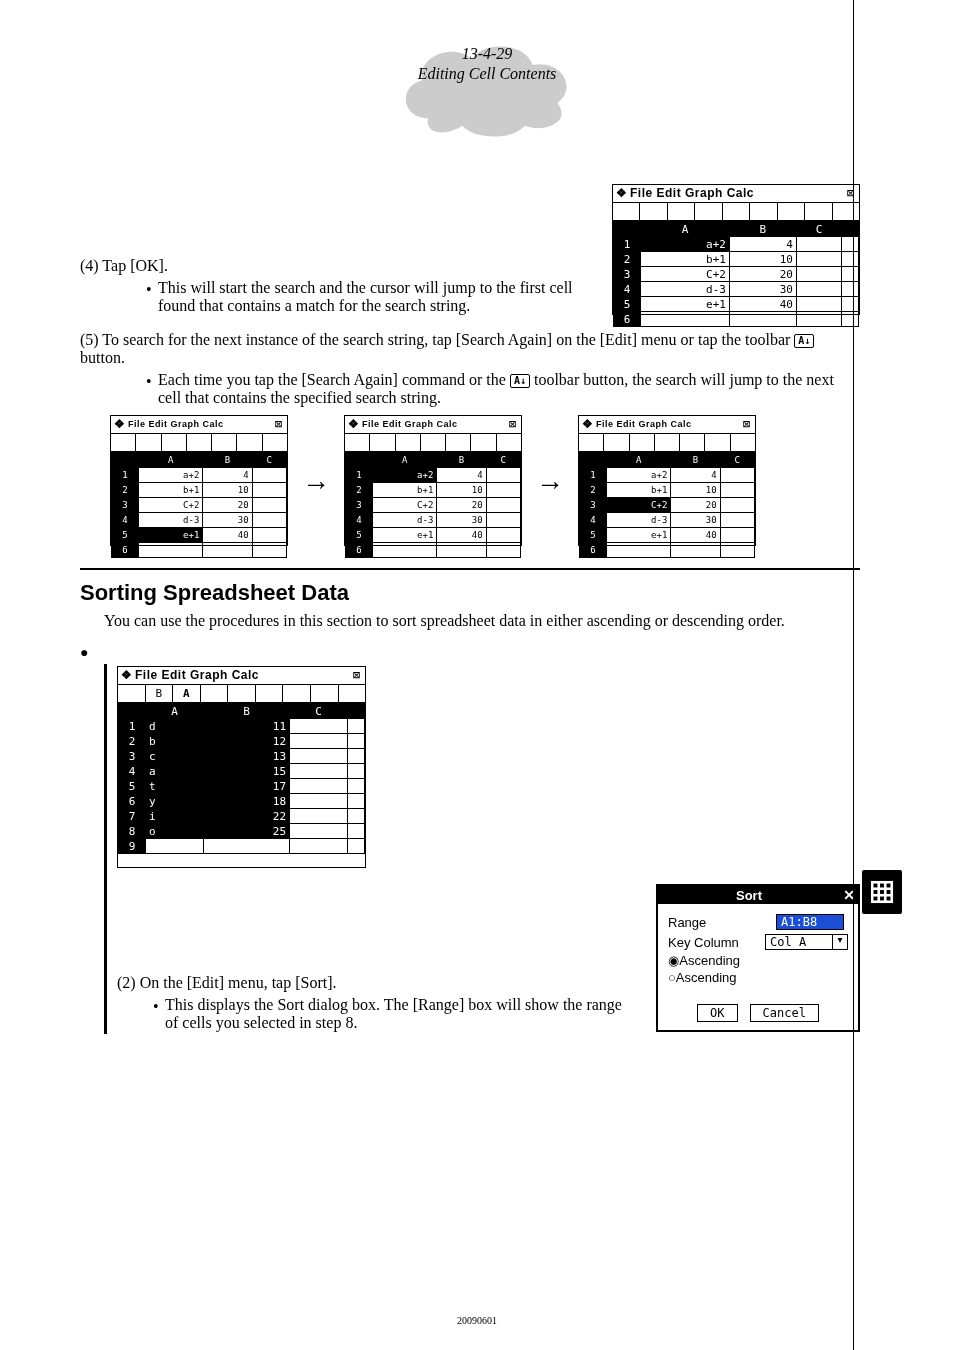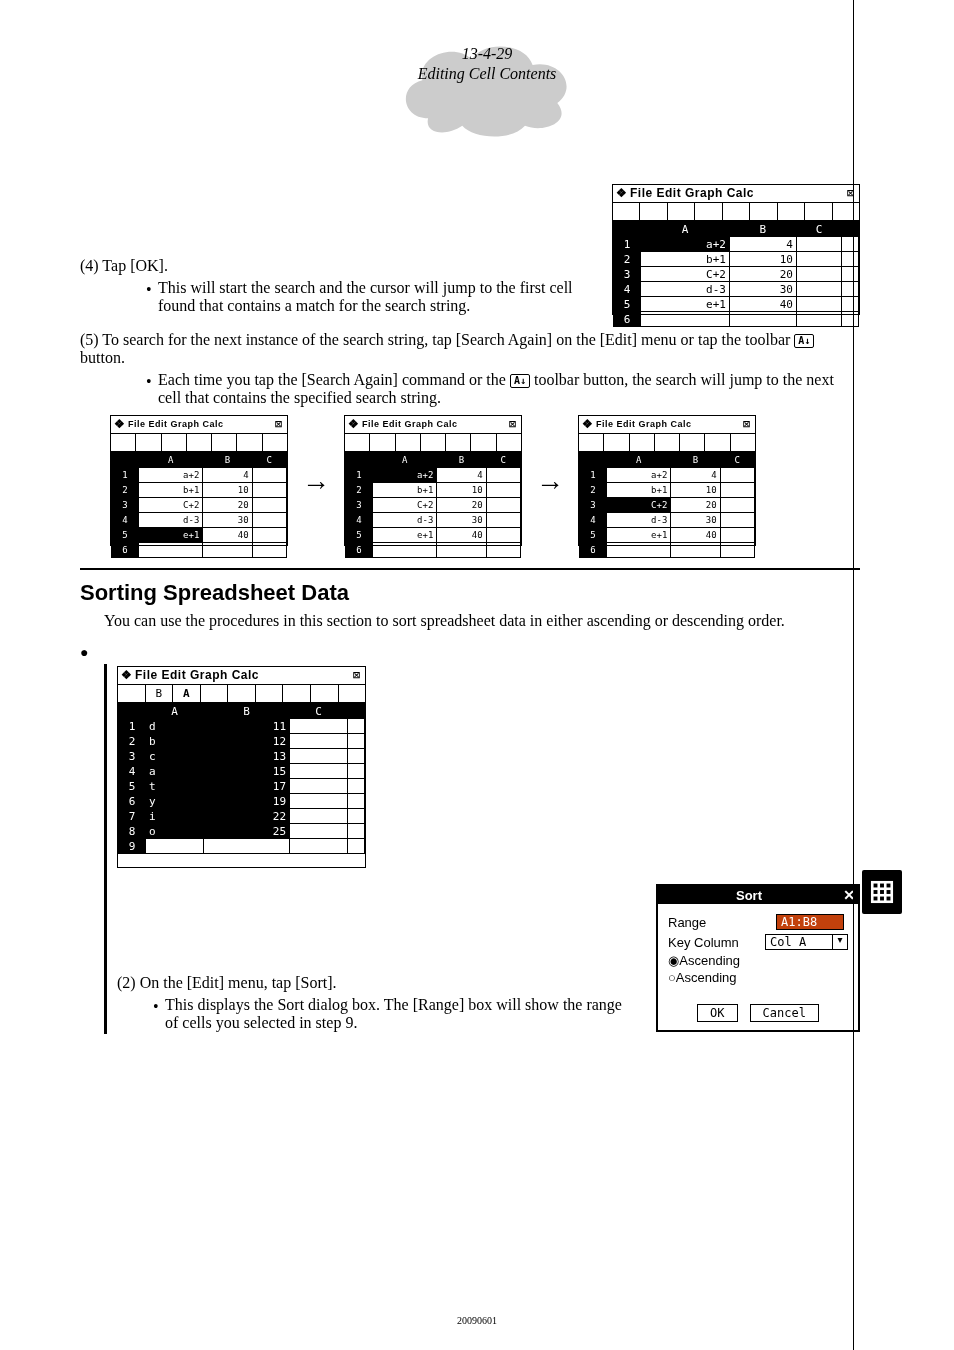--- a/index.html
+++ b/index.html
@@ -446,21 +446,21 @@
               <tr>
                     <td class="rh">5</td>
                     <td class="sel l">t</td>
                     <td class="sel">17</td>
                     <td></td>
                     <td></td>
                   </tr>
               <tr>
                     <td class="rh">6</td>
                     <td class="sel l">y</td>
-                    <td class="sel">19</td>
+                    <td class="sel">18</td>
                     <td></td>
                     <td></td>
                   </tr>
               <tr>
                     <td class="rh">7</td>
                     <td class="sel l">i</td>
                     <td class="sel">22</td>
                     <td></td>
                     <td></td>
                   </tr>
@@ -482,33 +482,33 @@
               </table>
           </div>
         </div>
       </div>
 
       <div class="twocol" style="margin-top:10px">
         <div class="text">
           <div class="para">(2) On the [Edit] menu, tap [Sort].</div>
           <div class="bullet" style="margin-left:36px">
             <div class="dot">•</div>
-            <div class="txt">This displays the Sort dialog box. The [Range] box will show the range of cells you selected in step 9.</div>
+            <div class="txt">This displays the Sort dialog box. The [Range] box will show the range of cells you selected in step 8.</div>
           </div>
         </div>
         <div>
           <div class="dialog">
             <div class="dlg-title">
               <div class="t">Sort</div>
               <div class="cx">✕</div>
             </div>
             <div class="dlg-body">
               <div class="dlg-row">
                 <div class="lab">Range</div>
-                <div class="fld" style="background:#c2410c;color:#fff">A1:B8</div>
+                <div class="fld" style="background:#1d4ed8;color:#fff">A1:B8</div>
               </div>
               <div class="dlg-row">
                 <div class="lab">Key Column</div>
                 <div class="drop">
                   <div class="fld">Col A</div>
                   <div class="dd">▾</div>
                 </div>
               </div>
               <div class="dlg-row">◉ <span>Ascending</span></div>
               <div class="dlg-row">○ <span>Ascending</span></div>

